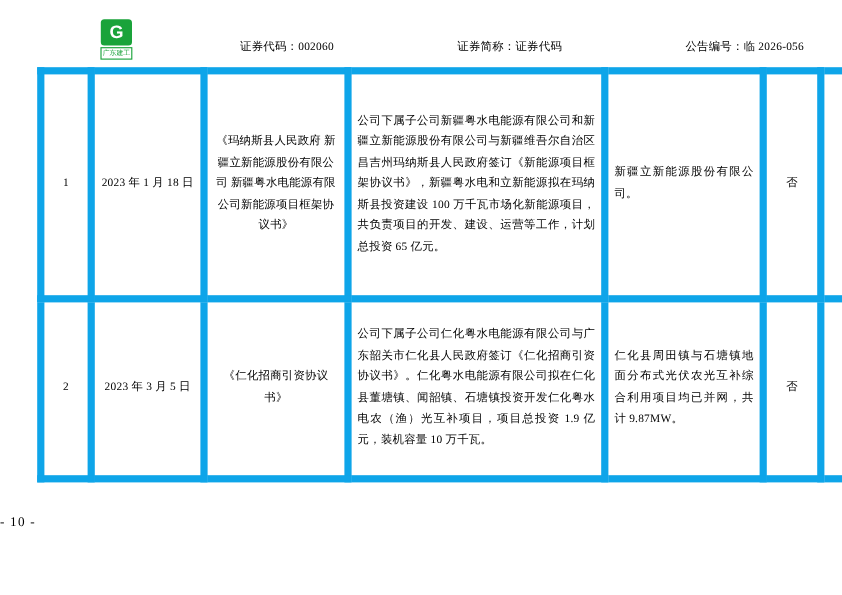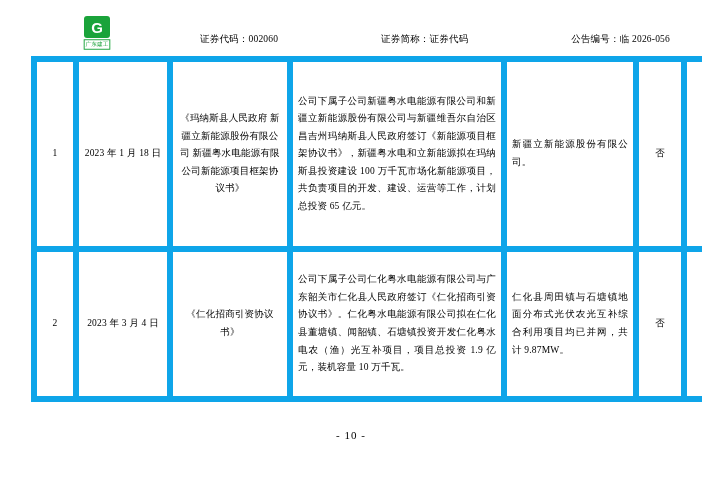--- a/index.html
+++ b/index.html
@@ -104,21 +104,21 @@
   .c-y2    { width: 32px;  text-align: center; }
   .c-y3    { width: 44px;  text-align: center; }
   .row-1 td { height: 176px; }
   .row-2 td { height: 136px; }
   
   .footer {
     position: absolute;
     left: 0;
     right: 0;
     bottom: 28px;
-    text-align: center;
+    text-align: left;
     font-size: 11px;
     letter-spacing: 1px;
   }
 </style>
 </head>
 <body>
 
 <div class="page">
 
   <div class="header">
@@ -140,21 +140,21 @@
       <td class="c-date">2023 年 1 月 18 日</td>
       <td class="c-name">《玛纳斯县人民政府 新疆立新能源股份有限公司 新疆粤水电能源有限公司新能源项目框架协议书》</td>
       <td class="c-body">公司下属子公司新疆粤水电能源有限公司和新疆立新能源股份有限公司与新疆维吾尔自治区昌吉州玛纳斯县人民政府签订《新能源项目框架协议书》，新疆粤水电和立新能源拟在玛纳斯县投资建设 100 万千瓦市场化新能源项目，共负责项目的开发、建设、运营等工作，计划总投资 65 亿元。</td>
       <td class="c-prog">新疆立新能源股份有限公司。</td>
       <td class="c-y1">否</td>
       <td class="c-y2">否</td>
       <td class="c-y3">---</td>
     </tr>
     <tr class="row-2">
       <td class="c-idx">2</td>
-      <td class="c-date">2023 年 3 月 4 日</td>
+      <td class="c-date">2023 年 3 月 5 日</td>
       <td class="c-name">《仁化招商引资协议书》</td>
       <td class="c-body">公司下属子公司仁化粤水电能源有限公司与广东韶关市仁化县人民政府签订《仁化招商引资协议书》。仁化粤水电能源有限公司拟在仁化县董塘镇、闻韶镇、石塘镇投资开发仁化粤水电农（渔）光互补项目，项目总投资 1.9 亿元，装机容量 10 万千瓦。</td>
       <td class="c-prog">仁化县周田镇与石塘镇地面分布式光伏农光互补综合利用项目均已并网，共计 9.87MW。</td>
       <td class="c-y1">否</td>
       <td class="c-y2">否</td>
       <td class="c-y3">---</td>
     </tr>
   </tbody>
     </table>
 

